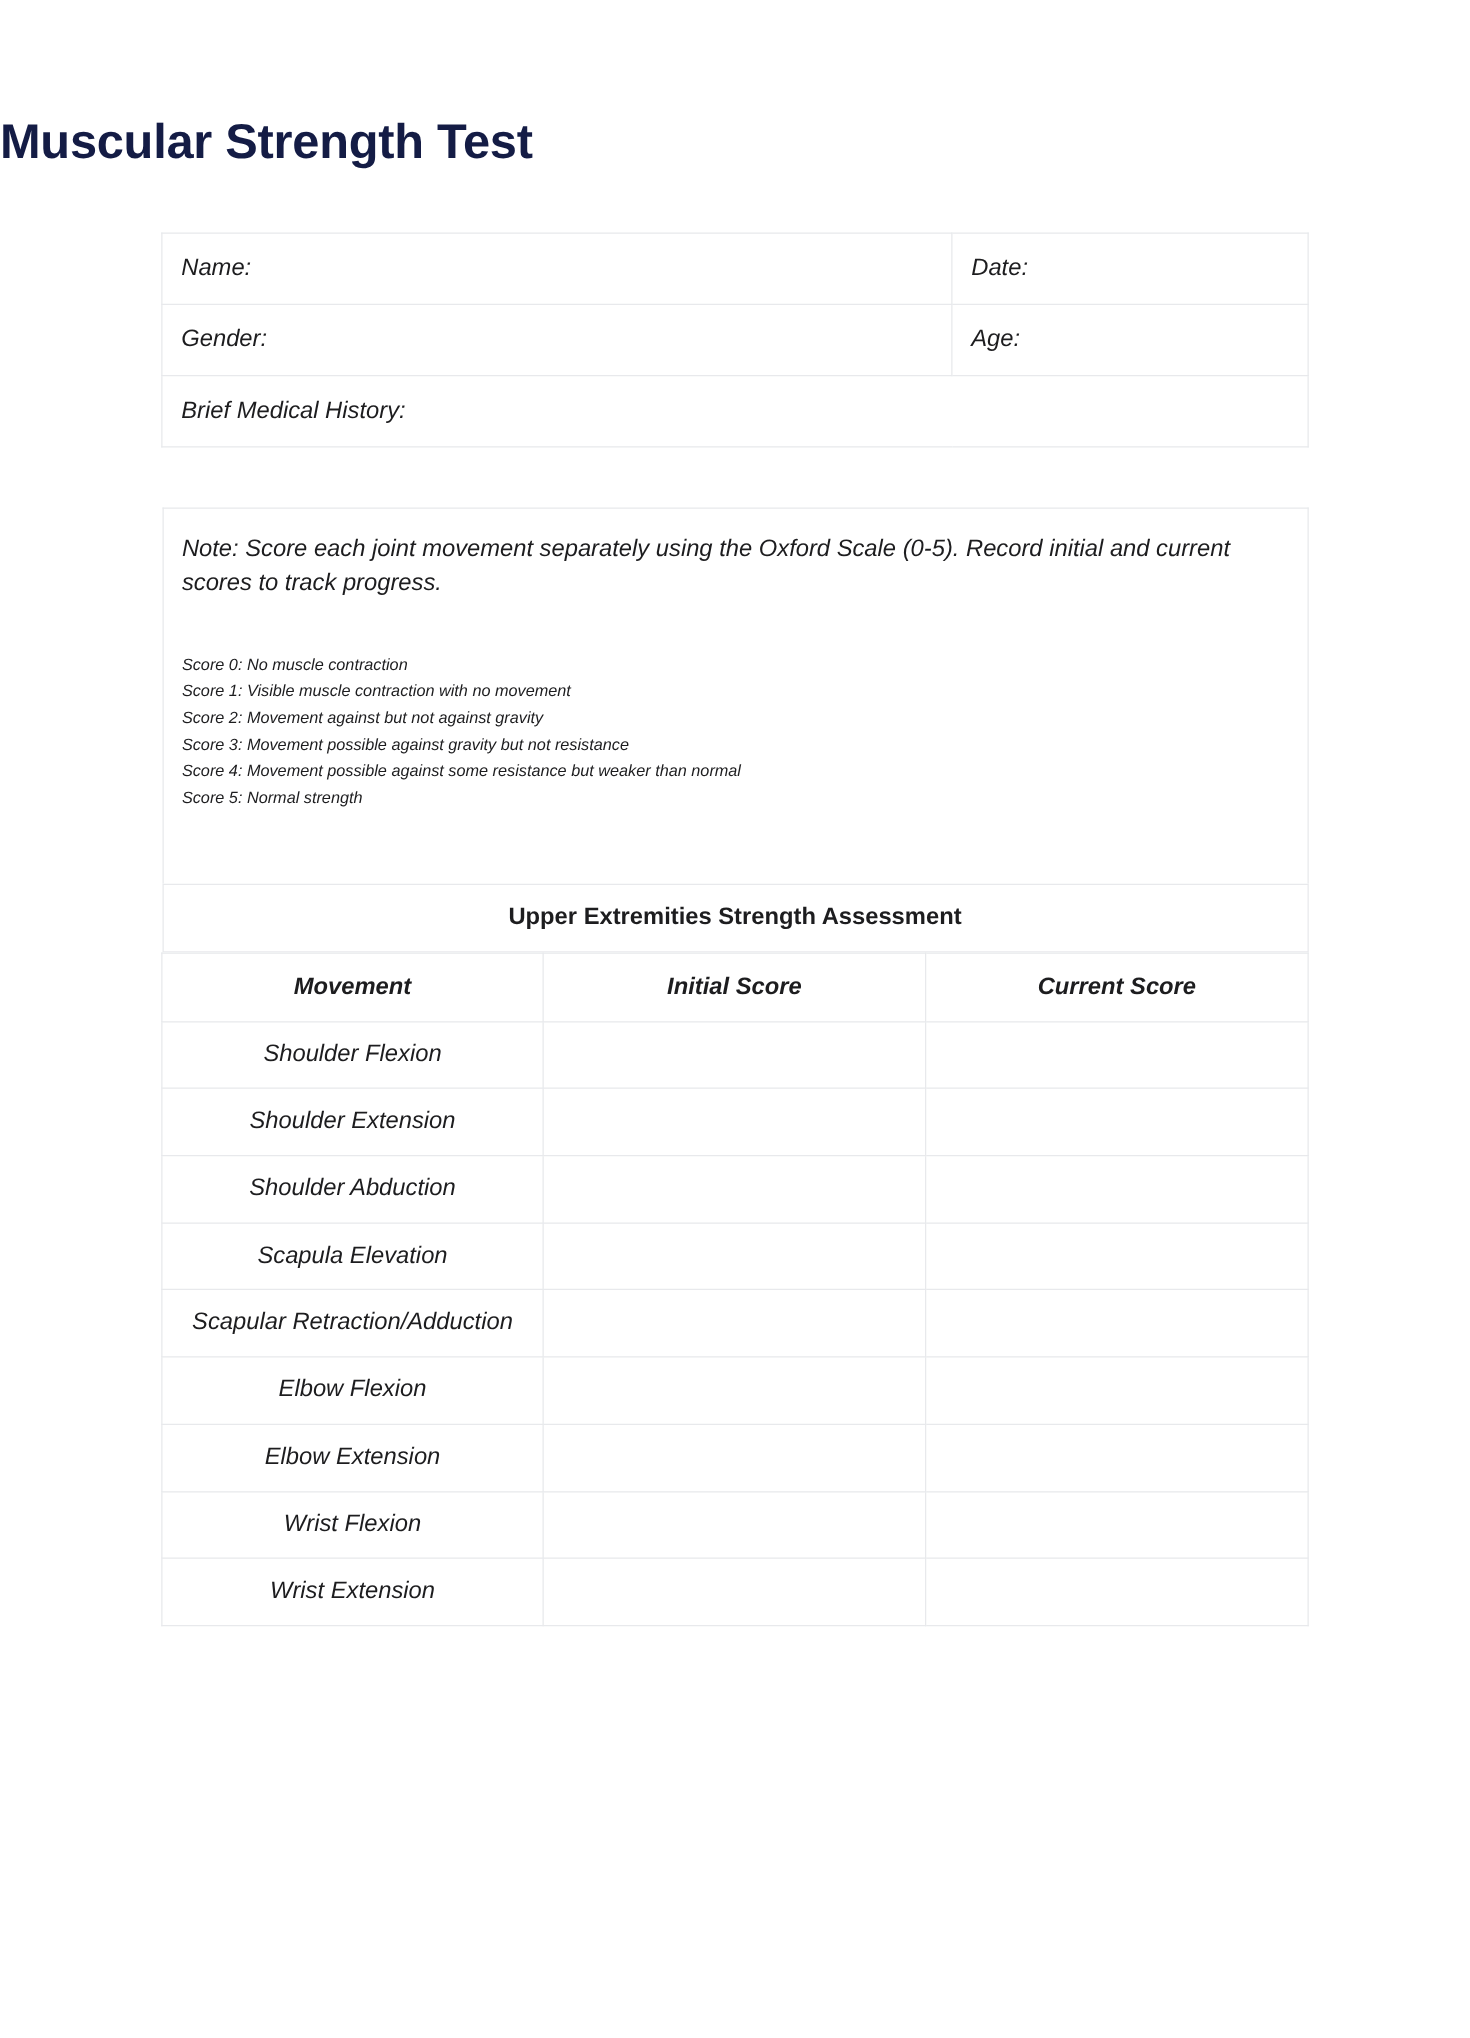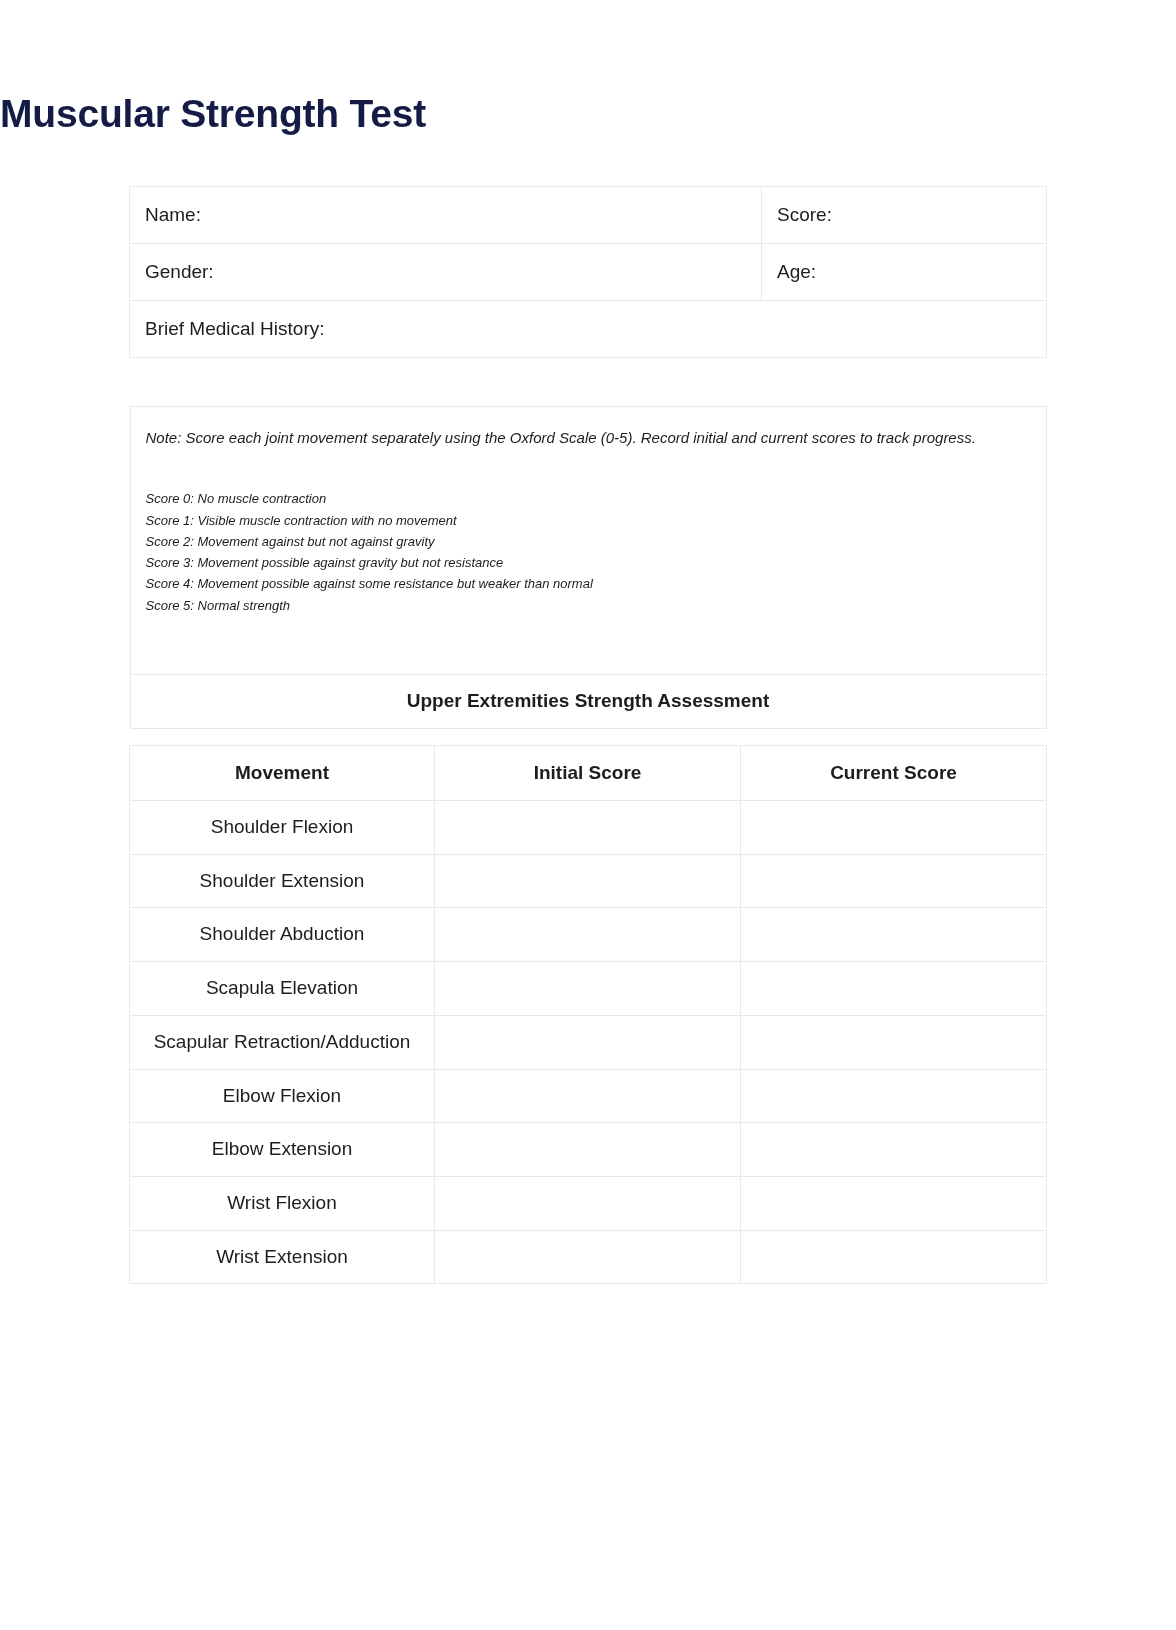--- a/index.html
+++ b/index.html
@@ -30,23 +30,24 @@
     color: #141c45;
     letter-spacing: -0.2px;
     margin: 0;
     padding-top: 93px;
     line-height: 1.1;
   }
 
   
   .sheet {
     width: 917px;
-    margin: 16px auto;
+    margin: 0 auto;
     border-collapse: collapse;
     table-layout: fixed;
+    font-style: italic;
   }
 
   .info-table {
     margin-top: 50px;
   }
   .info-table td {
     border: 1px solid #e8e9ec;
     padding: 17px 15px 17px 15px;
     font-size: 19px;
     color: #1d1d1f;
@@ -59,21 +60,21 @@
   .note-wrap {
     width: 917px;
     margin: 48px auto 0 auto;
     border: 1px solid #e8e9ec;
     border-bottom: none;
     background: #ffffff;
     padding: 20px 15px 30px 15px;
   }
   .note-lead {
     font-style: italic;
-    font-size: 15px;
+    font-size: 19px;
     line-height: 1.42;
     color: #1d1d1f;
     margin: 0;
   }
   .note-gap { height: 40px; }
   .score-line {
     font-style: italic;
     font-size: 13px;
     line-height: 1.64;
     color: #1d1d1f;
@@ -138,21 +139,21 @@
   <h1 class="doc-title">Muscular Strength Test</h1>
 
   <table class="sheet info-table">
     <colgroup>
       <col style="width:632px">
       <col style="width:285px">
     </colgroup>
     <tbody>
       <tr>
         <td>Name:</td>
-        <td>Score:</td>
+        <td>Date:</td>
       </tr>
       <tr>
         <td>Gender:</td>
         <td>Age:</td>
       </tr>
       <tr>
         <td colspan="2">Brief Medical History:</td>
       </tr>
     </tbody>
   </table>

